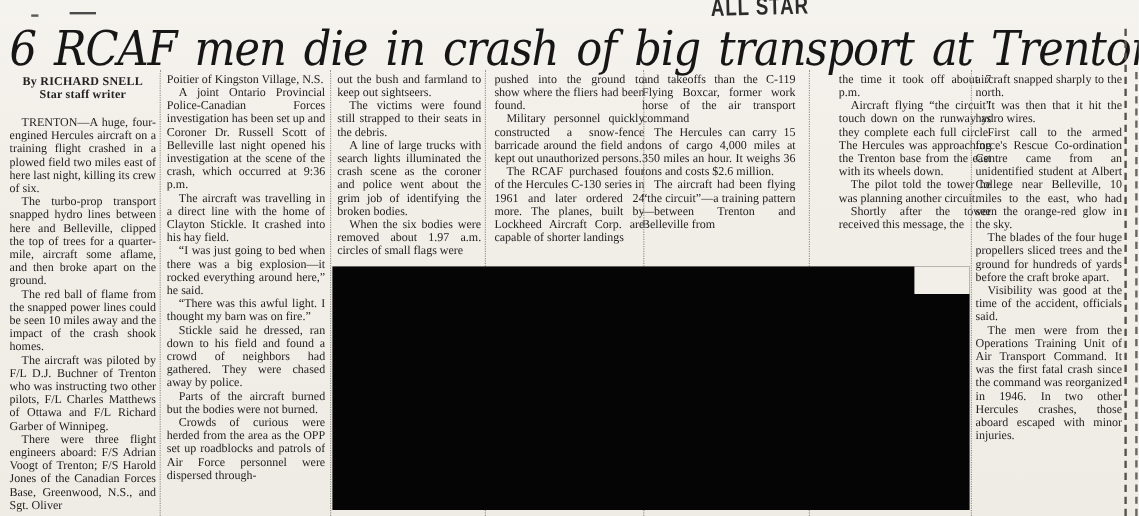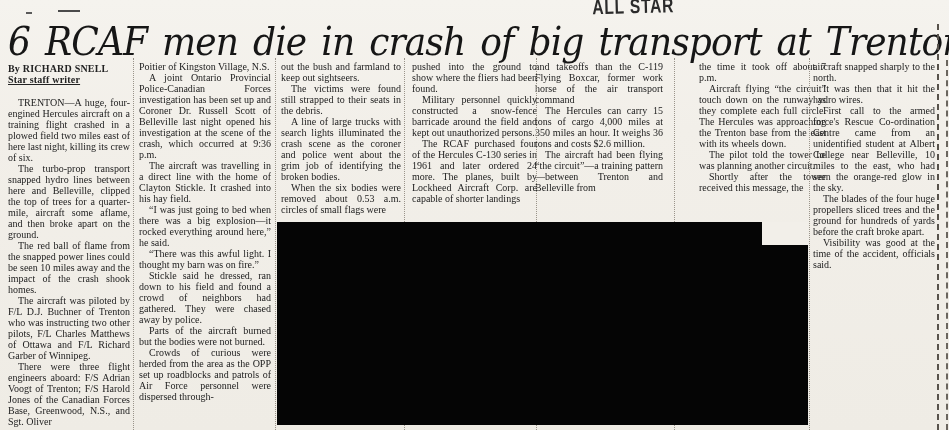--- a/index.html
+++ b/index.html
@@ -48,22 +48,22 @@
   }
   .col p { margin:0; text-indent:10px; }
   .col p.cont { text-indent:0; }
   .col1 { left:8px;   width:122px; height:369px; }
   .col2 { left:139px; width:132px; height:369px; }
   .col3 { left:281px; width:120px; height:161px; }
   .col4 { left:412px; width:125px; height:161px; }
   .col5 { left:535px; width:128px; height:161px; }
   .col6 { left:679px; width:127px; height:161px;margin-left:20px; }
   .col7 { left:813px; width:122px; height:369px; }
-  .byline { font-weight:bold; text-indent:0; margin:2px 0 0 0; letter-spacing:0.2px; }
-  .byline.role { margin:0 0 9px 0;text-decoration:underline; }
+  .byline { text-align:center; font-weight:bold; text-indent:0; margin:2px 0 0 0; letter-spacing:0.2px; }
+  .byline.role { margin:0 0 9px 0; }
   .col1 p:first-of-type { margin-top:12px; }
   .vrule {
     position:absolute; top:58px; bottom:0; width:0;
     border-left:1px dotted var(--rule);
   }
   .vrule-dark {
     position:absolute; width:0;
     border-left:2px dashed #57524b;
   }
   .redaction {
@@ -104,21 +104,21 @@
     <p>“There was this awful light. I thought my barn was on fire.”</p>
     <p>Stickle said he dressed, ran down to his field and found a crowd of neighbors had gathered. They were chased away by police.</p>
     <p>Parts of the aircraft burned but the bodies were not burned.</p>
     <p>Crowds of curious were herded from the area as the OPP set up roadblocks and patrols of Air Force personnel were dispersed through-</p>
   </div>
 
   <div class="col col3">
     <p class="cont">out the bush and farmland to keep out sightseers.</p>
     <p>The victims were found still strapped to their seats in the debris.</p>
     <p>A line of large trucks with search lights illuminated the crash scene as the coroner and police went about the grim job of identifying the broken bodies.</p>
-    <p>When the six bodies were removed about 0.53 a.m. circles of small flags were</p>
+    <p>When the six bodies were removed about 1.97 a.m. circles of small flags were</p>
   </div>
 
   <div class="col col4">
     <p class="cont">pushed into the ground to show where the fliers had been found.</p>
     <p>Military personnel quickly constructed a snow-fence barricade around the field and kept out unauthorized persons.</p>
     <p>The RCAF purchased four of the Hercules C-130 series in 1961 and later ordered 24 more. The planes, built by Lockheed Aircraft Corp. are capable of shorter landings</p>
   </div>
 
   <div class="col col5">
     <p class="cont">and takeoffs than the C-119 Flying Boxcar, former work horse of the air transport command</p>
@@ -132,20 +132,21 @@
     <p>The pilot told the tower he was planning another circuit.</p>
     <p>Shortly after the tower received this message, the</p>
   </div>
 
   <div class="col col7">
     <p class="cont">aircraft snapped sharply to the north.</p>
     <p>It was then that it hit the hydro wires.</p>
     <p>First call to the armed force's Rescue Co-ordination Centre came from an unidentified student at Albert College near Belleville, 10 miles to the east, who had seen the orange-red glow in the sky.</p>
     <p>The blades of the four huge propellers sliced trees and the ground for hundreds of yards before the craft broke apart.</p>
     <p>Visibility was good at the time of the accident, officials said.</p>
+    <p>The men were from the Operations Training Unit of Air Transport Command. It was the first fatal crash since the command was reorganized in 1946. In two other Hercules crashes, those aboard escaped with minor injuries.</p>
   </div>
 
   <div class="vrule" style="left:133px"></div>
   <div class="vrule" style="left:275px"></div>
   <div class="vrule" style="left:404px"></div>
   <div class="vrule" style="left:536px"></div>
   <div class="vrule" style="left:674px"></div>
   <div class="vrule" style="left:809px"></div>
   <div class="vrule-dark" style="left:937px; top:24px; bottom:0;"></div>
   <div class="vrule-dark" style="left:946px; top:60px; bottom:0; border-left-color:#6a655e;"></div>

